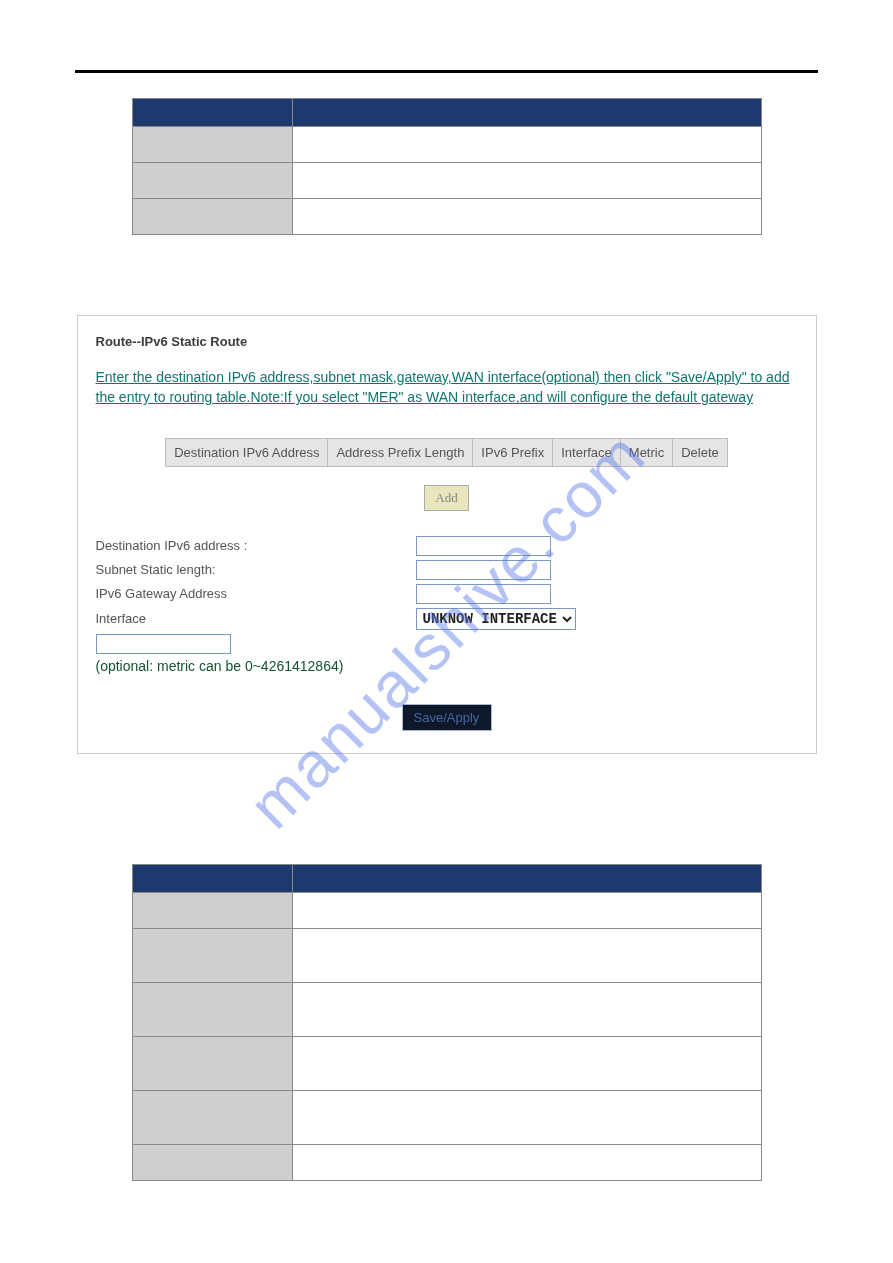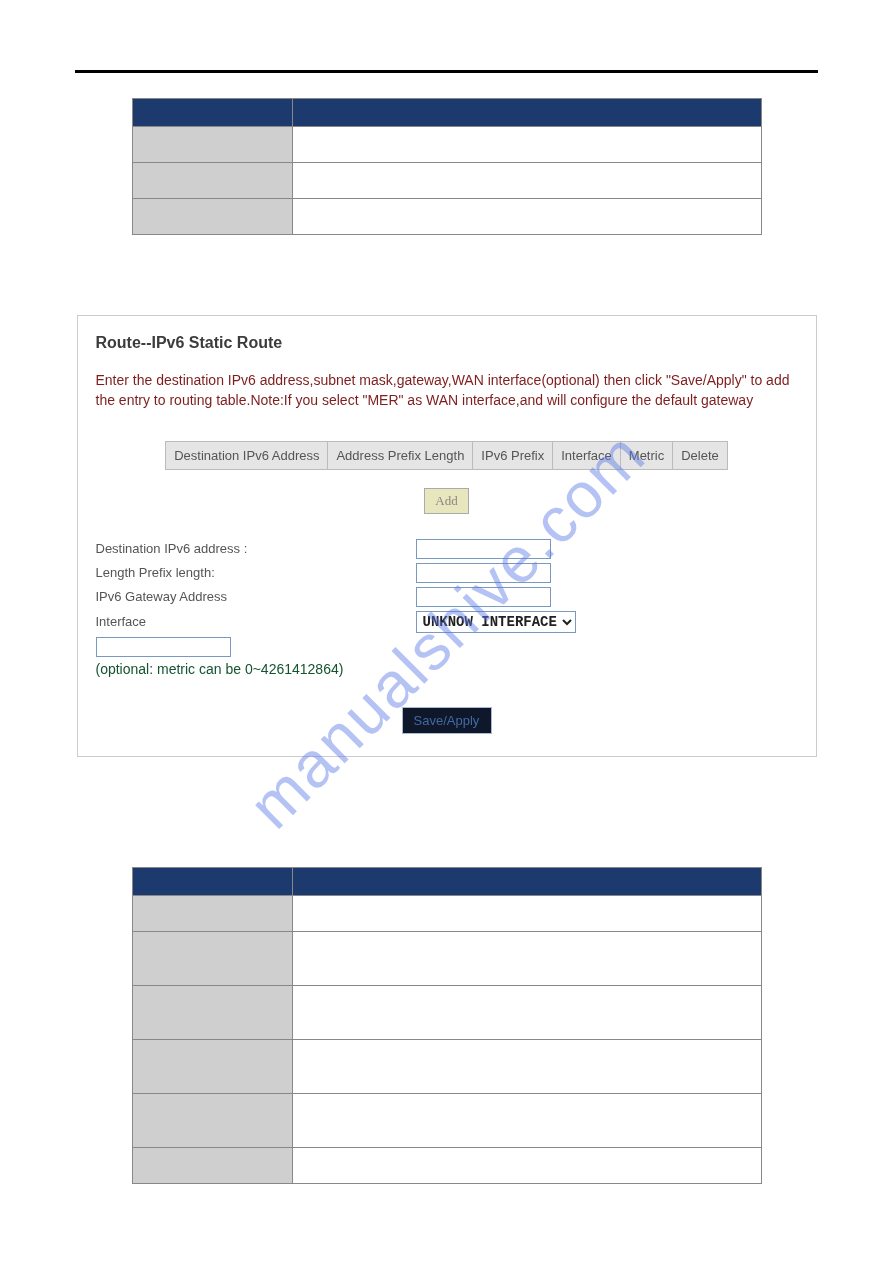--- a/index.html
+++ b/index.html
@@ -52,29 +52,30 @@
       width: 740px;
       margin: 0 auto;
       border: 1px solid #ccc;
       padding: 18px 18px 22px 18px;
       font-family: "Lucida Grande", Tahoma, Arial, sans-serif;
       color: #555;
       position: relative;
     }
     .route-title {
       font-weight: bold;
-      font-size: 16px;
+      font-size: 13px;
       color: #3c3c3c;
       margin-bottom: 18px;
     }
     .route-desc {
       font-size: 14px;
-      color: #7f1d1d;
+      color: #0f766e;
       line-height: 1.45;
       margin-bottom: 30px;
+      text-decoration: underline;
     }
     
     .header-table {
       margin: 0 auto 18px auto;
       border-collapse: collapse;
     }
     .header-table td {
       border: 1px solid #bbb;
       background: #e5e5e5;
       padding: 6px 8px;
@@ -234,21 +235,21 @@
       </table>
 
     <button class="add-btn">Add</button>
 
     <div class="form-area">
       <div class="form-row">
         <label>Destination IPv6 address :</label>
         <input type="text" value="" style="">
       </div>
       <div class="form-row">
-        <label>Length Prefix length:</label>
+        <label>Subnet Static length:</label>
         <input type="text" value="" style="">
       </div>
       <div class="form-row">
         <label>IPv6 Gateway Address</label>
         <input type="text" value="" style="">
       </div>
       <div class="form-row">
         <label>Interface</label>
         <select>
           <option selected="">UNKNOW INTERFACE</option>

